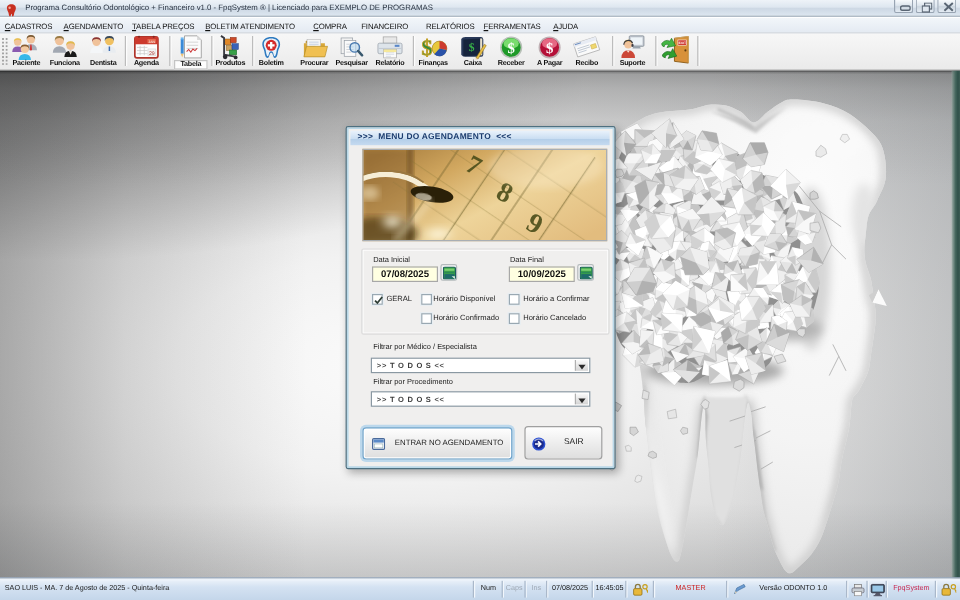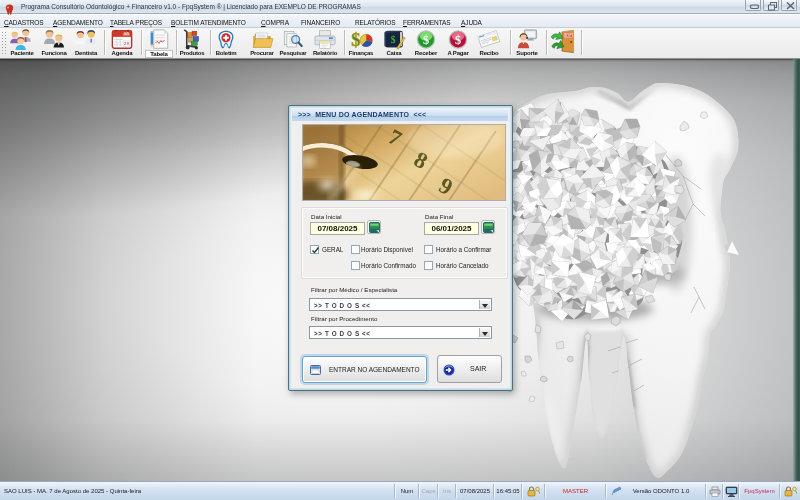--- a/index.html
+++ b/index.html
@@ -1099,21 +1099,21 @@
 <ellipse cx="24" cy="60" rx="12" ry="8" fill="url(#chl)" filter="url(#cblur)"></ellipse>
 <ellipse cx="62" cy="70" rx="16" ry="7" fill="url(#chl)" filter="url(#cblur)"></ellipse>
 <ellipse cx="5" cy="36" rx="8" ry="6" fill="rgba(255,244,210,0.5)" filter="url(#cblur)"></ellipse>
 <ellipse cx="152" cy="14" rx="48" ry="18" fill="rgba(255,246,220,0.28)" filter="url(#cblur)"></ellipse>
 <path d="M26,75 Q46,54 56,42" stroke="rgba(250,240,210,0.75)" stroke-width="3" fill="none" filter="url(#cblur)"></path>
 </svg></div>
   <div id="grp"></div>
   <div class="flabel" style="left:22px; top:107px;">Data Inicial</div>
   <div class="flabel" style="left:136px; top:107px;">Data Final</div>
   <div class="dinput" style="left:21px; top:116px;">07/08/2025</div>
-  <div class="dinput" style="left:135px; top:116px;">06/01/2025</div>
+  <div class="dinput" style="left:135px; top:116px;">10/09/2025</div>
   <div class="calbtn" style="left:78px; top:114px;">
         <svg width="11" height="11" viewBox="0 0 12 12" style="position:absolute;left:0.5px;top:0.5px;">
           <rect x="0.5" y="0.5" width="11" height="11" rx="1.5" fill="#3aa048" stroke="#1a5a60"></rect>
           <rect x="1.5" y="2" width="9" height="2" fill="#7ad070"></rect>
           <rect x="1.5" y="5" width="9" height="1.2" fill="#2a8a58"></rect>
           <rect x="1.5" y="7" width="9" height="4" fill="#1e6a6a"></rect>
           <path d="M8,9 L11,9 L11,11.5 Z" fill="#e8f4e8"></path>
         </svg>
       </div>
   <div class="calbtn" style="left:192px; top:114px;">

